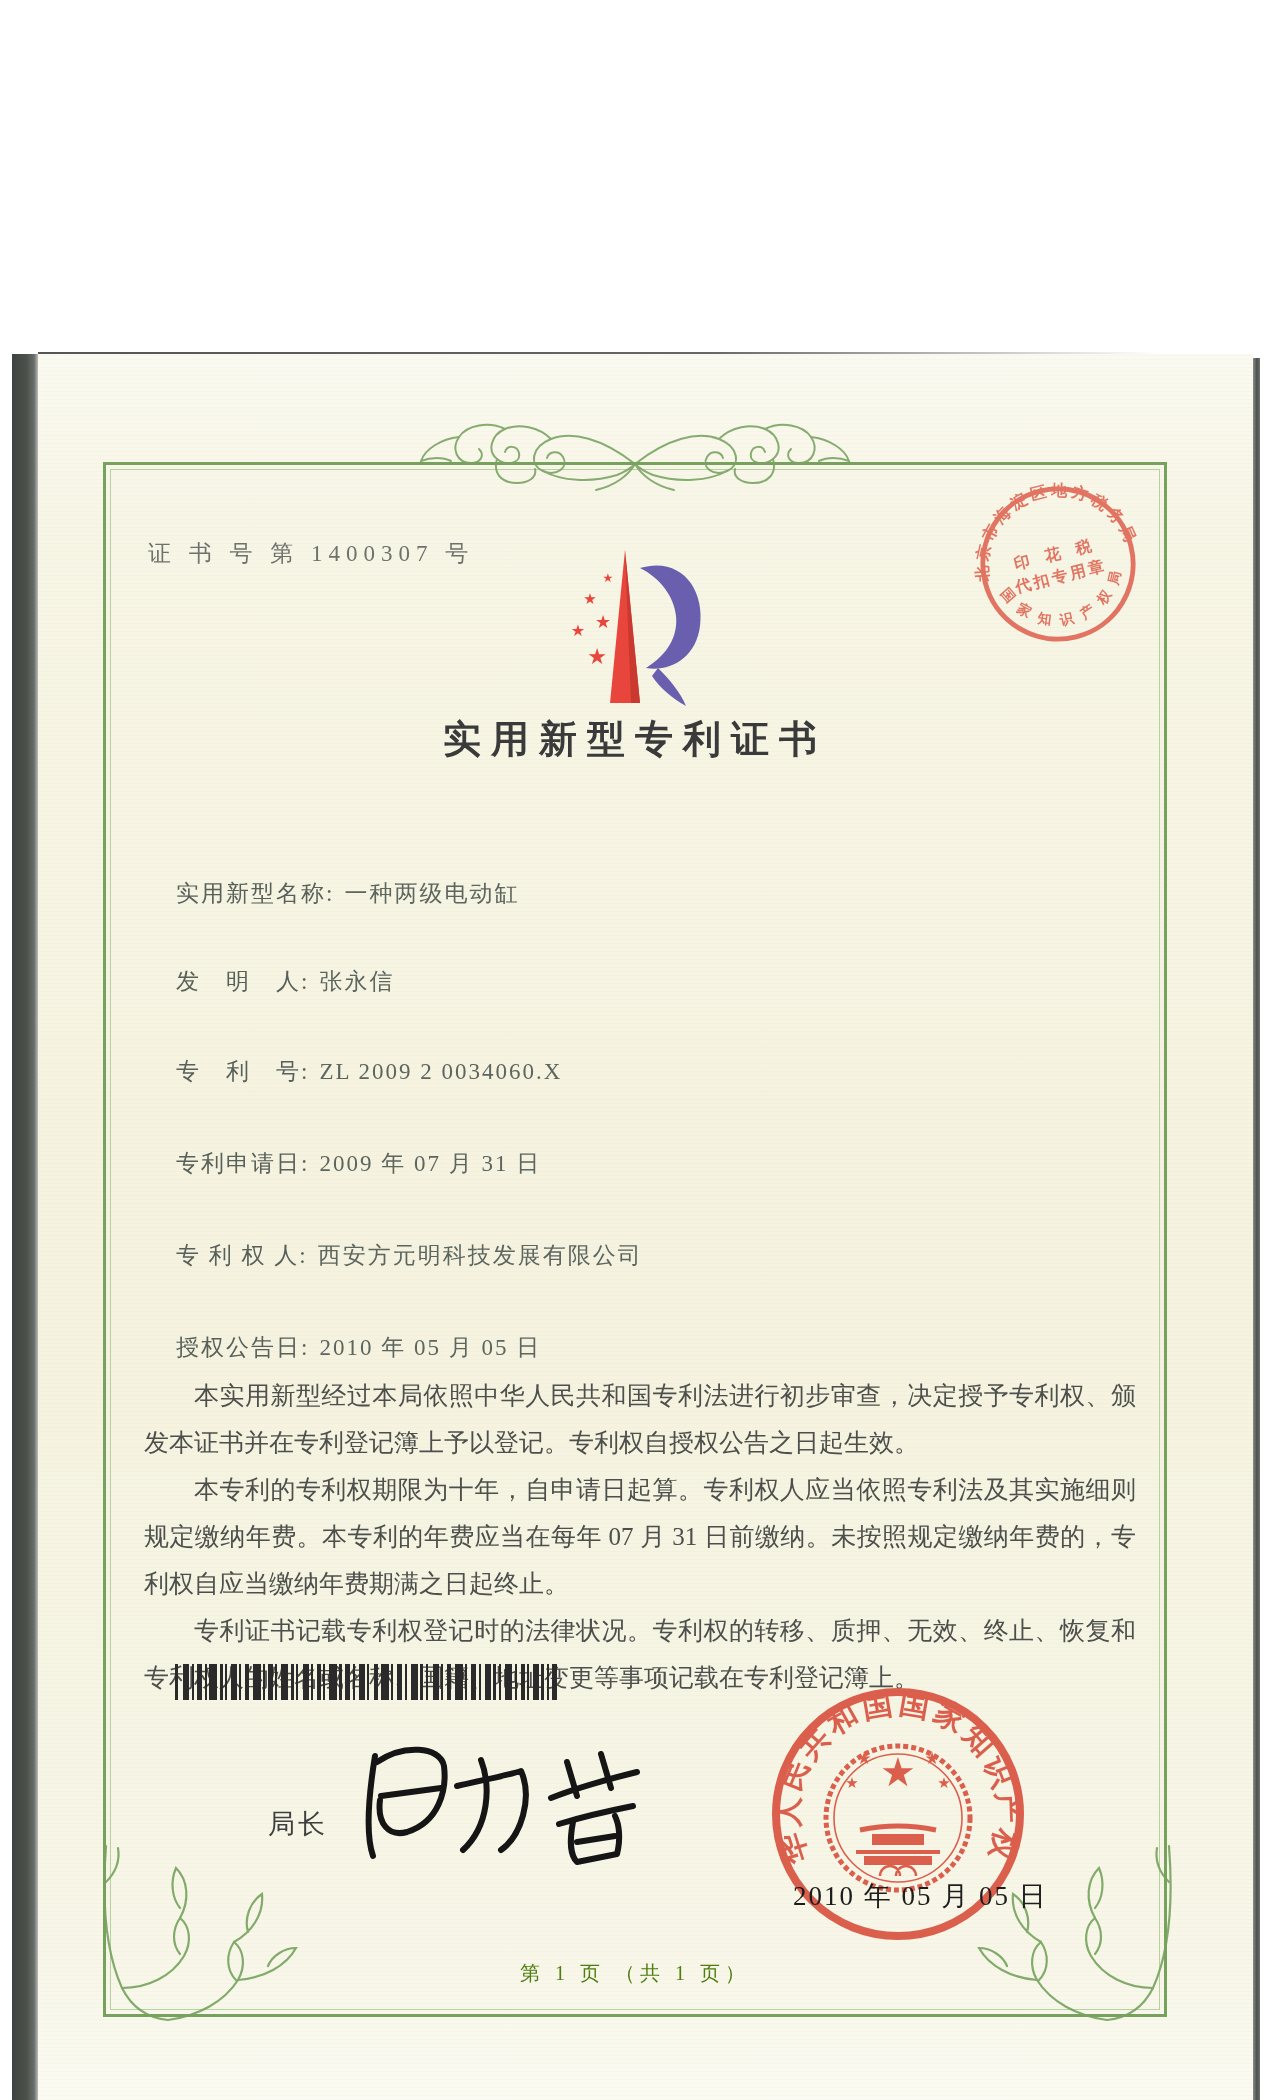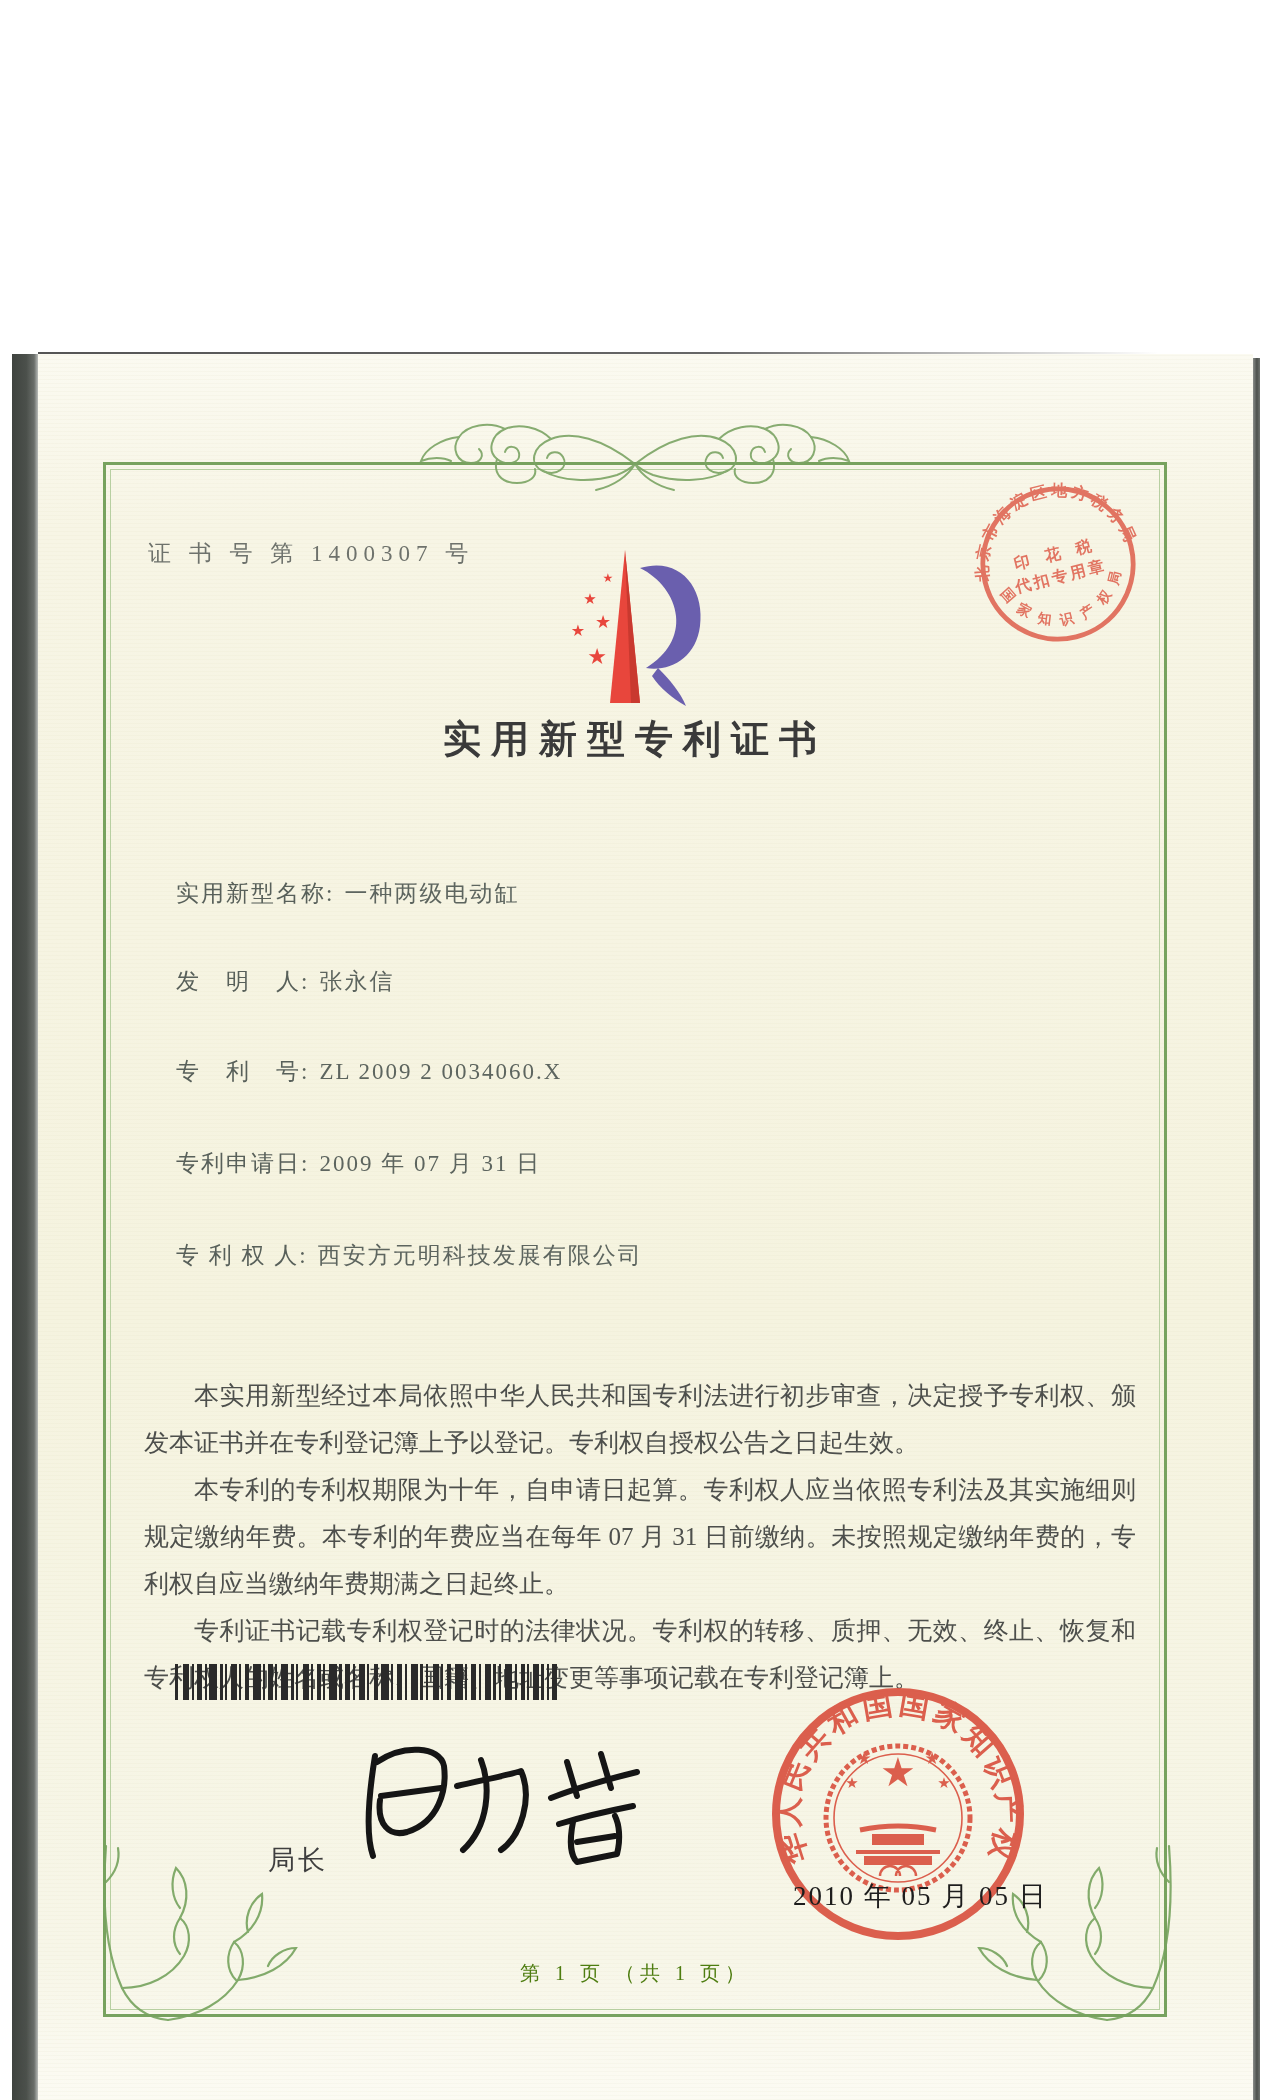--- a/index.html
+++ b/index.html
@@ -29,21 +29,21 @@
   .doc-title{position:absolute;left:103px;top:714px;width:1064px;text-align:center;
     font-size:38px;font-weight:bold;color:#3a3a3a;letter-spacing:10px;}
   .field{position:absolute;left:176px;font-size:23px;color:#58605a;letter-spacing:2px;
     white-space:nowrap;}
   .field .val{margin-left:10px;color:#5d655f;}
   .f0{top:878px}.f1{top:966px}.f2{top:1056px}.f3{top:1148px}.f4{top:1240px}.f5{top:1332px}
   .body-text{position:absolute;left:144px;top:1372px;width:992px;font-size:25px;
     line-height:47px;color:#4d4f4c;text-align:justify;}
   .body-text p{margin:0;text-indent:2em;}
   .sig-title{position:absolute;left:268px;top:1806px;font-size:27px;color:#3f3f3f;
-    letter-spacing:3px;margin-top:36px;}
+    letter-spacing:3px;}
   .seal-date{position:absolute;left:793px;top:1878px;font-size:27px;color:#1d1d1d;
     letter-spacing:2px;z-index:6;}
   .footer{position:absolute;left:103px;top:1960px;width:1064px;text-align:center;
     font-size:20px;color:#4d7c0f;letter-spacing:5px;}
   
   .logo{position:absolute;left:540px;top:548px;width:170px;height:160px;}
   .tax-stamp{position:absolute;left:974px;top:480px;width:168px;height:168px;
     transform:rotate(-14deg);opacity:.92;z-index:4;}
   .big-seal{position:absolute;left:768px;top:1684px;width:260px;height:260px;
     opacity:.9;z-index:5;}
@@ -136,20 +136,23 @@
     <span>发　明　人:</span><span class="val">张永信</span>
   </div>
   <div class="field f2">
     <span>专　利　号:</span><span class="val">ZL 2009 2 0034060.X</span>
   </div>
   <div class="field f3">
     <span>专利申请日:</span><span class="val">2009 年 07 月 31 日</span>
   </div>
   <div class="field f4">
     <span>专 利 权 人:</span><span class="val">西安方元明科技发展有限公司</span>
+  </div>
+  <div class="field f5">
+    <span>授权公告日:</span><span class="val">2010 年 05 月 05 日</span>
   </div>
 
   <div class="body-text">
     <p>本实用新型经过本局依照中华人民共和国专利法进行初步审查，决定授予专利权、颁发本证书并在专利登记簿上予以登记。专利权自授权公告之日起生效。</p>
     <p>本专利的专利权期限为十年，自申请日起算。专利权人应当依照专利法及其实施细则规定缴纳年费。本专利的年费应当在每年 07 月 31 日前缴纳。未按照规定缴纳年费的，专利权自应当缴纳年费期满之日起终止。</p>
     <p>专利证书记载专利权登记时的法律状况。专利权的转移、质押、无效、终止、恢复和专利权人的姓名或名称、国籍、地址变更等事项记载在专利登记簿上。</p>
   </div>
 
   <svg class="barcode" viewBox="0 0 382 34" preserveAspectRatio="none">
     <g fill="#2a2a2a">

